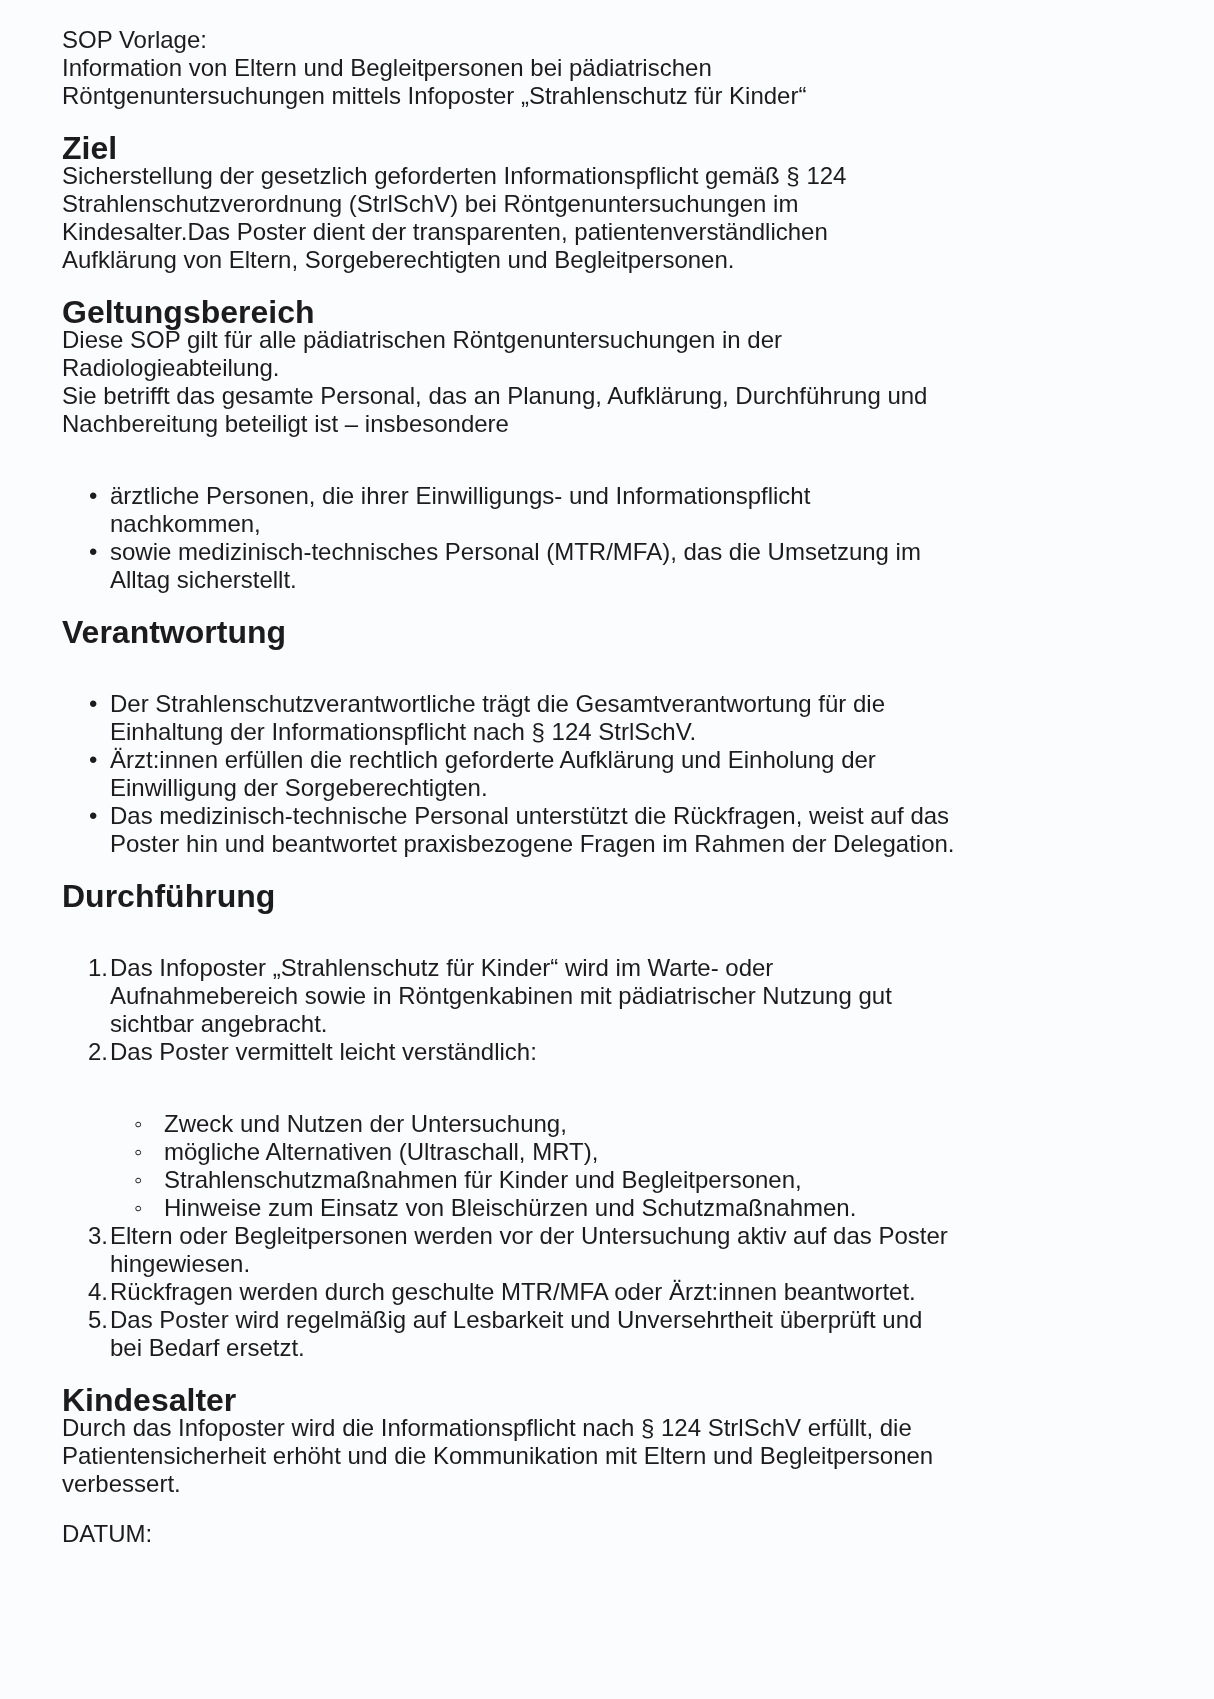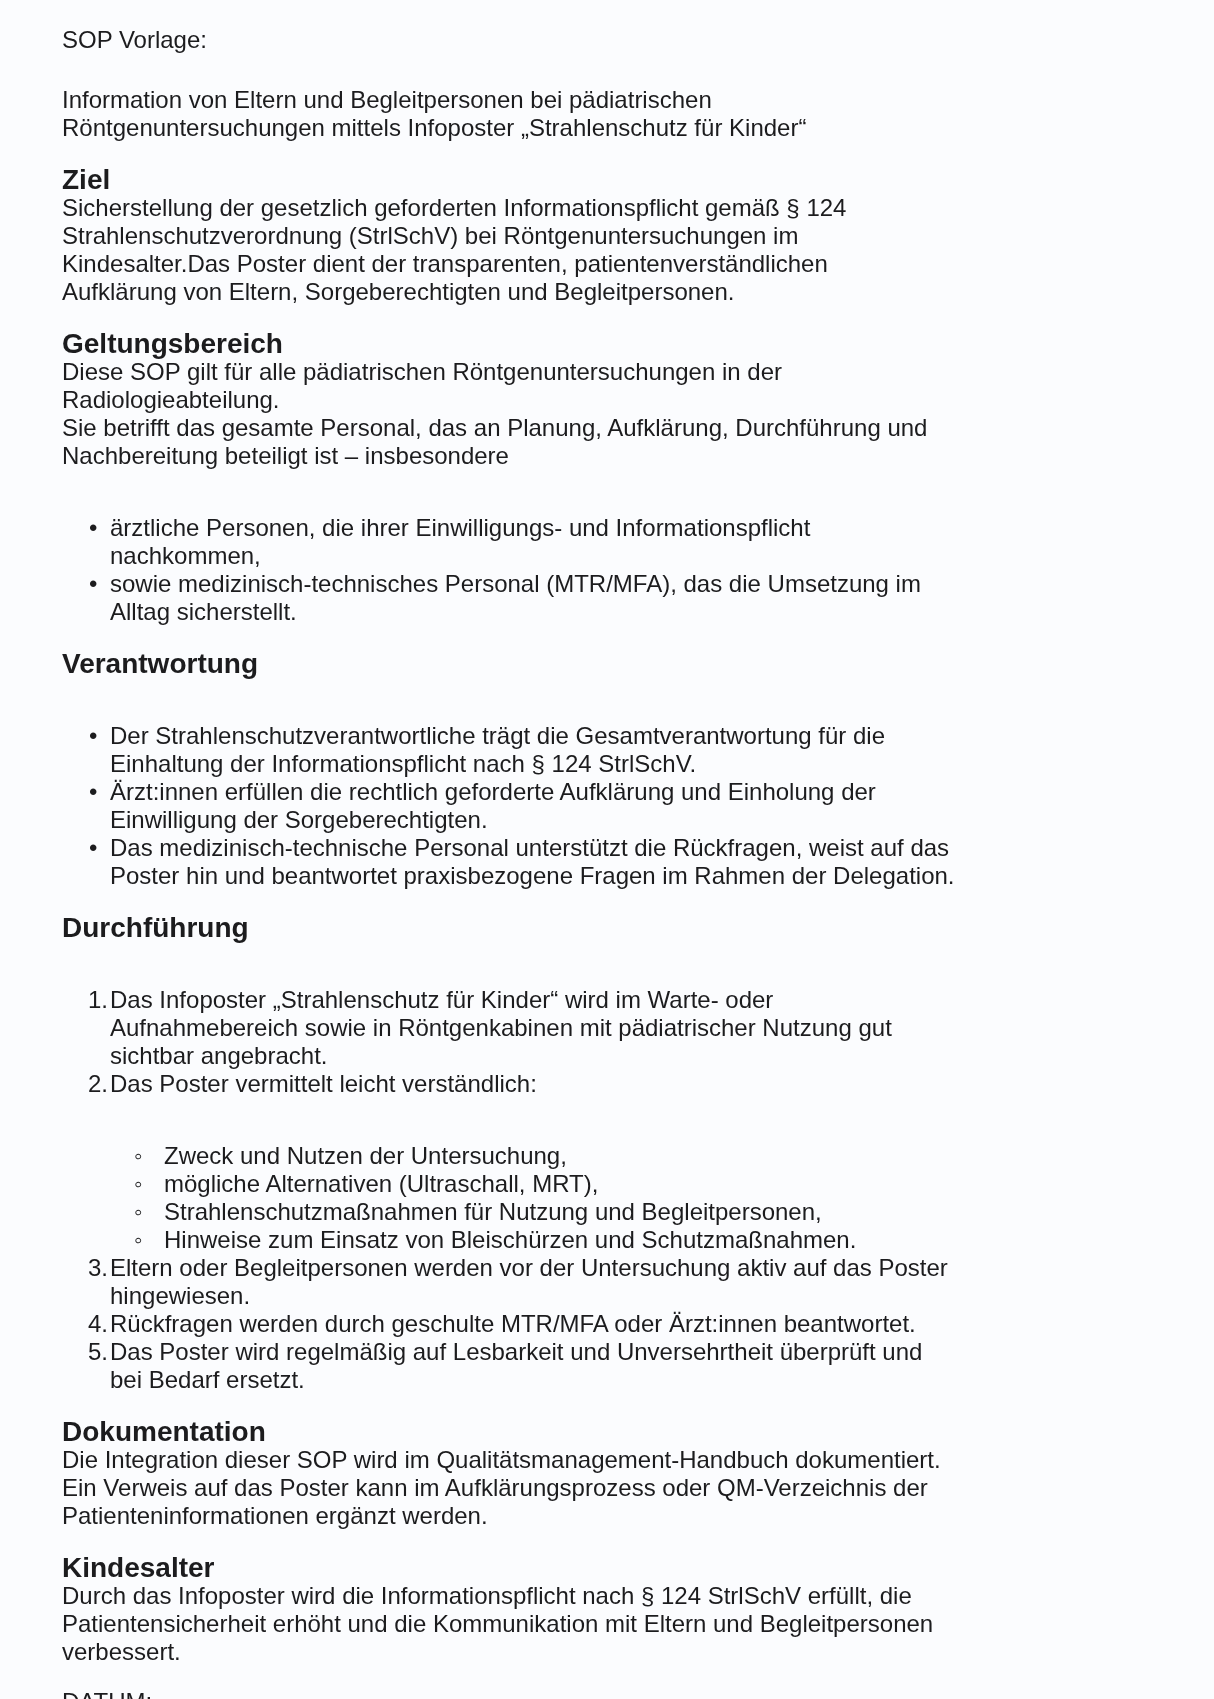--- a/index.html
+++ b/index.html
@@ -10,23 +10,23 @@
     box-sizing: border-box;
     padding: 26px 58px 0 62px;
     background: #fbfcfe;
     color: #1c1c1e;
     font-family: "Liberation Sans", "DejaVu Sans", sans-serif;
     font-size: 24px;
     line-height: 28px;
     overflow: hidden;
   }
   p, h2, ul, ol, li { margin: 0; padding: 0; }
-  h2 { font-size: 28px; line-height: 28px; font-weight: bold; }
+  h2 { font-size: 32px; line-height: 28px; font-weight: bold; }
   .para, .line, li > span { white-space: pre-line; }
-  .intro { margin-top: 32px; }
+  .intro { }
   .sec { margin-top: 24px; }
   .footer { margin-top: 22px; }
 
   ol.steps, ul.l1, ul.l2 { list-style: none; margin-top: 44px; }
   ol.steps > li, ul.l1 > li { position: relative; padding-left: 48px; }
   ol.steps { counter-reset: step; }
   ol.steps > li::before {
     counter-increment: step;
     content: counter(step) ".";
     position: absolute; left: 26px; top: 0;
@@ -89,38 +89,32 @@
     <h2>Durchführung</h2>
     <ol class="steps">
       <li><span>Das Infoposter „Strahlenschutz für Kinder“ wird im Warte- oder
 Aufnahmebereich sowie in Röntgenkabinen mit pädiatrischer Nutzung gut
 sichtbar angebracht.</span></li>
       <li>
         <span>Das Poster vermittelt leicht verständlich:</span>
         <ul class="l2">
           <li><span>Zweck und Nutzen der Untersuchung,</span></li>
           <li><span>mögliche Alternativen (Ultraschall, MRT),</span></li>
-          <li><span>Strahlenschutzmaßnahmen für Nutzung und Begleitpersonen,</span></li>
+          <li><span>Strahlenschutzmaßnahmen für Kinder und Begleitpersonen,</span></li>
           <li><span>Hinweise zum Einsatz von Bleischürzen und Schutzmaßnahmen.</span></li>
         </ul>
       </li>
       <li><span>Eltern oder Begleitpersonen werden vor der Untersuchung aktiv auf das Poster
 hingewiesen.</span></li>
       <li><span>Rückfragen werden durch geschulte MTR/MFA oder Ärzt:innen beantwortet.</span></li>
       <li><span>Das Poster wird regelmäßig auf Lesbarkeit und Unversehrtheit überprüft und
 bei Bedarf ersetzt.</span></li>
     </ol>
   </section>
 
-  <section class="sec">
-    <h2>Dokumentation</h2>
-    <p class="para">Die Integration dieser SOP wird im Qualitätsmanagement-Handbuch dokumentiert.
-Ein Verweis auf das Poster kann im Aufklärungsprozess oder QM-Verzeichnis der
-Patienteninformationen ergänzt werden.</p>
-  </section>
 
   <section class="sec">
     <h2>Kindesalter</h2>
     <p class="para">Durch das Infoposter wird die Informationspflicht nach § 124 StrlSchV erfüllt, die
 Patientensicherheit erhöht und die Kommunikation mit Eltern und Begleitpersonen
 verbessert.</p>
   </section>
 
   <p class="para footer">DATUM:</p>
 

